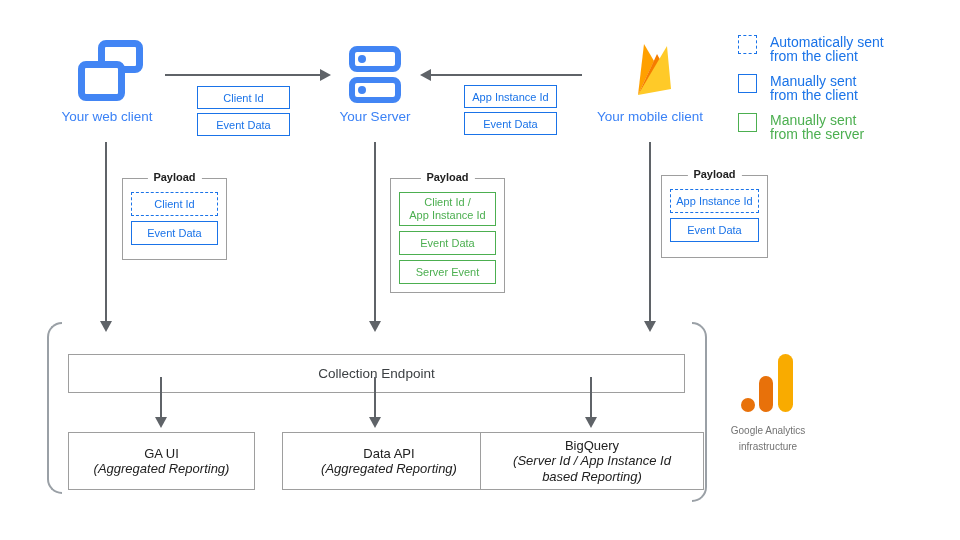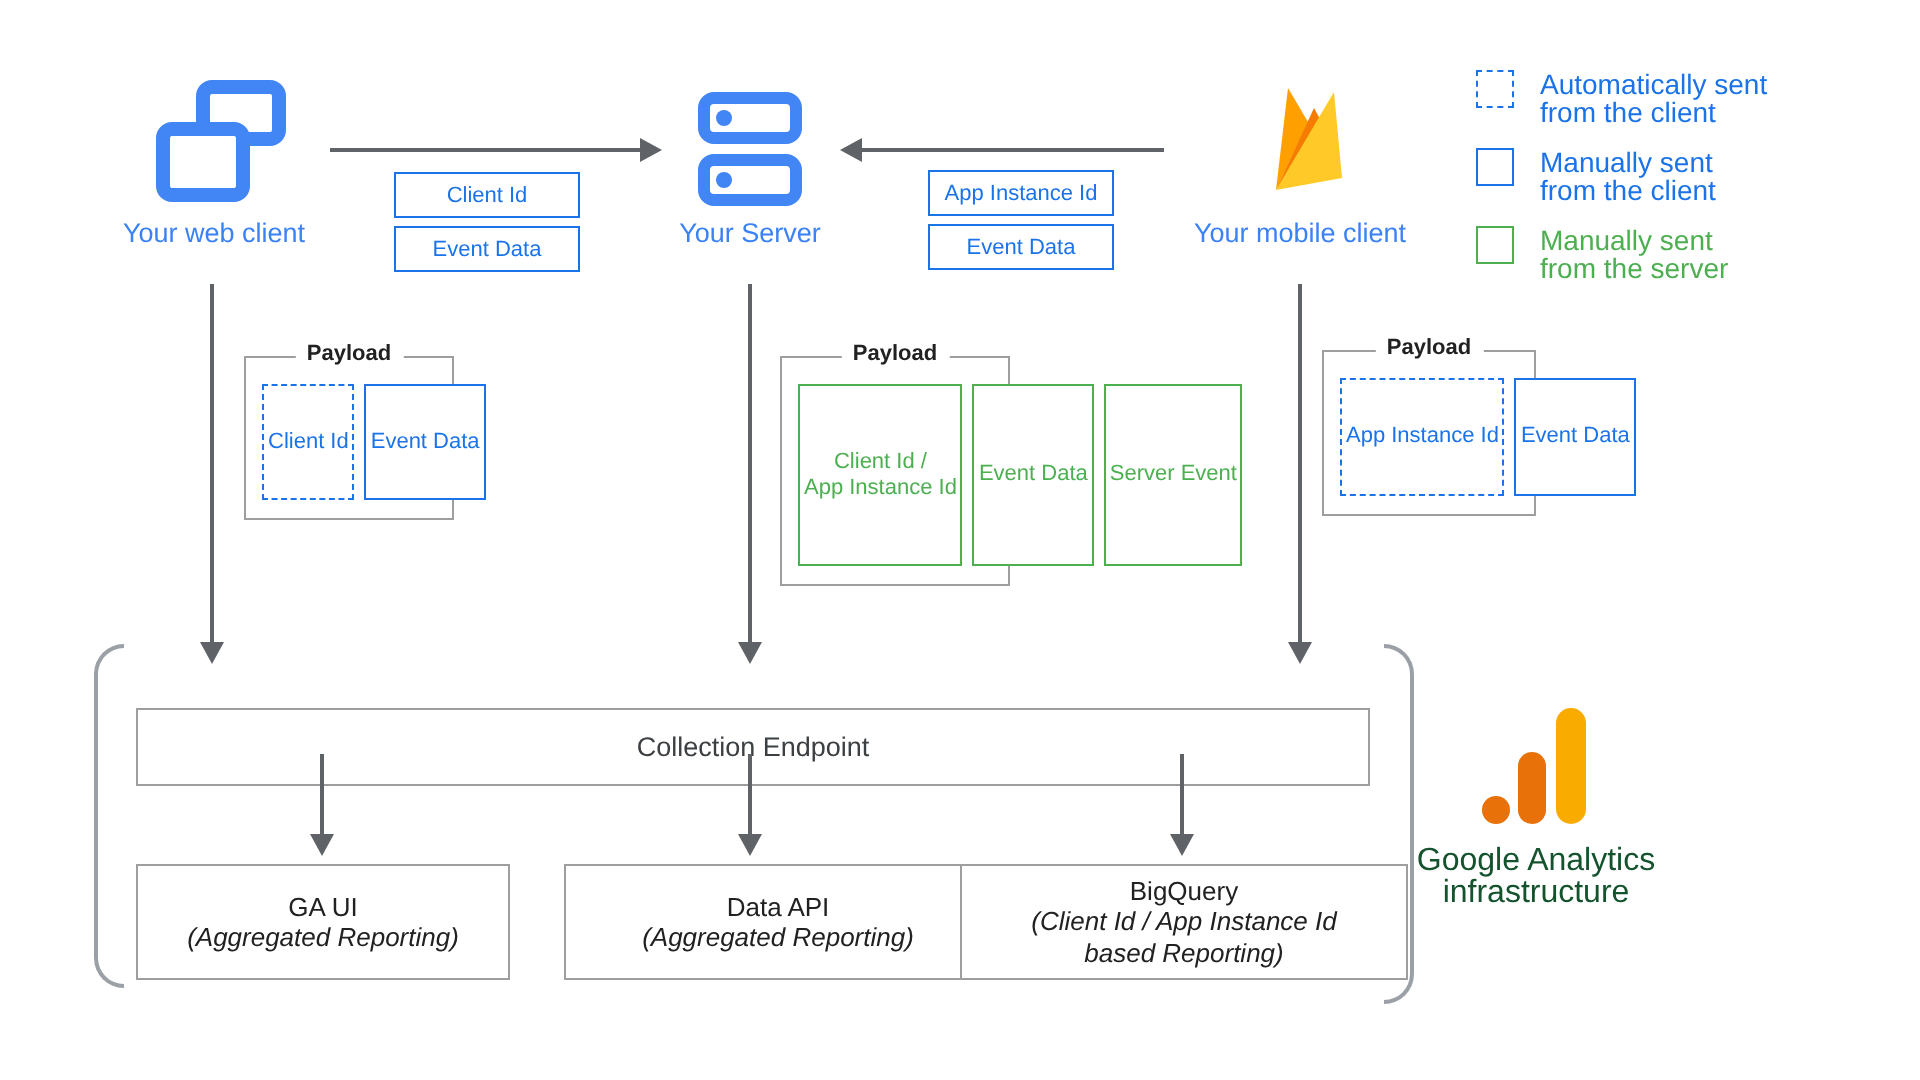--- a/index.html
+++ b/index.html
@@ -50,21 +50,21 @@
   .legend-swatch { position:absolute; width:19px; height:19px; background:#fff; }
   .sw-dashed-blue { border:1.6px dashed #1A73E8; }
   .sw-solid-blue  { border:1.6px solid  #1A73E8; }
   .sw-solid-green { border:1.6px solid  #4CAF50; }
   .legend-text { position:absolute; font-size:14px; line-height:14px; font-weight:500; }
   .lt-blue  { color:#1A73E8; }
   .lt-green { color:#4CAF50; }
 
   
   .payload { position:absolute; border:1px solid #9E9E9E; background:#fff;
-    display:flex; flex-direction:row; gap:5px; padding:13px 8px 9px 8px; }
+    display:flex; flex-direction:column; gap:5px; padding:13px 8px 9px 8px; }
   .payload-title { position:absolute; top:-8px; left:50%; transform:translateX(-50%);
     background:#fff; padding:0 6px; font-size:11px; font-weight:700; color:#212121;
     white-space:nowrap; }
   .pitem { flex:0 0 auto; min-height:24px; display:flex; align-items:center;
     justify-content:center; font-size:11px; font-weight:500; text-align:center;
     background:#fff; padding:3px 2px; line-height:13px; }
   .pi-dashed-blue { border:1.6px dashed #1A73E8; color:#1A73E8; }
   .pi-solid-blue  { border:1.6px solid  #1A73E8; color:#1A73E8; }
   .pi-solid-green { border:1.6px solid  #4CAF50; color:#4CAF50; }
 
@@ -84,21 +84,21 @@
 
   
   .ga-logo { position:absolute; left:740px; top:352px; width:56px; height:62px; }
   .ga-bar-tall { position:absolute; left:38px; top:2px;  width:15px; height:58px;
     border-radius:8px; background:#F9AB00; }
   .ga-bar-mid  { position:absolute; left:19px; top:24px; width:14px; height:36px;
     border-radius:7px; background:#E8710A; }
   .ga-dot      { position:absolute; left:1px;  top:46px; width:14px; height:14px;
     border-radius:50%; background:#E8710A; }
   .brand-label { position:absolute; left:700px; top:423px; width:136px;
-    text-align:center; font-size:16px; line-height:16px; color:#14532d; }
+    text-align:center; font-size:10px; line-height:16px; color:#737373; }
 </style>
 </head>
 <body>
 
 <div class="canvas">
 
   <div class="abs" style="left:78px; top:38px; width:66px; height:66px;">
     <div class="webicon-back"></div>
     <div class="webicon-front"></div>
   </div>
@@ -191,21 +191,21 @@
   <div class="outbox" style="left:68px; width:187px;">
     <div>GA UI</div>
     <div class="sub">(Aggregated Reporting)</div>
   </div>
   <div class="outbox" style="left:282px; width:214px;">
     <div>Data API</div>
     <div class="sub">(Aggregated Reporting)</div>
   </div>
   <div class="outbox" style="left:480px; width:224px;">
     <div>BigQuery</div>
-    <div class="sub multiline">(Client Id / App Instance Id
+    <div class="sub multiline">(Server Id / App Instance Id
 based Reporting)</div>
   </div>
 
   <div class="ga-logo">
     <div class="ga-bar-tall"></div>
     <div class="ga-bar-mid"></div>
     <div class="ga-dot"></div>
   </div>
   <div class="brand-label multiline">Google Analytics
 infrastructure</div>

